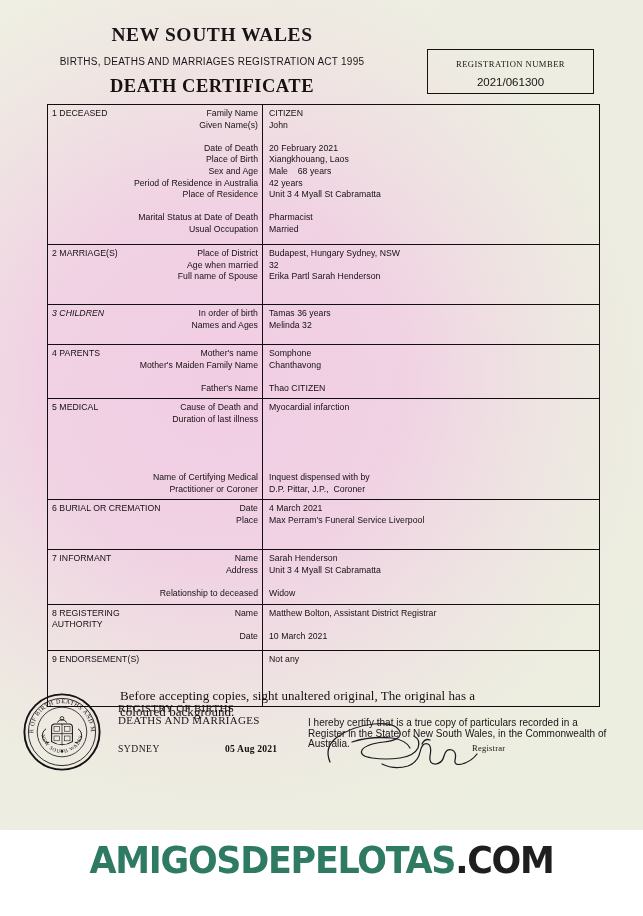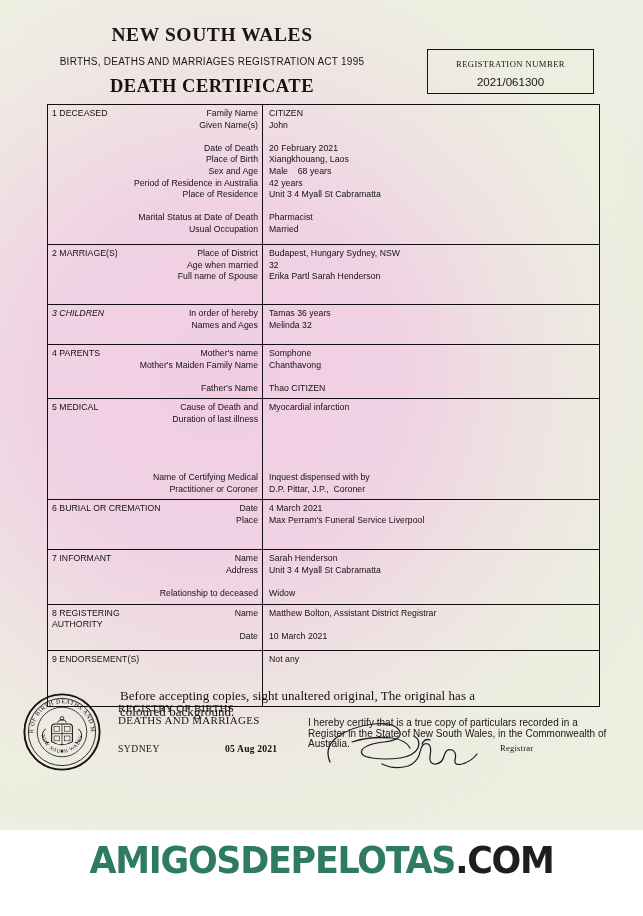--- a/index.html
+++ b/index.html
@@ -219,21 +219,21 @@
   }
   .signature {
     position: absolute;
     left: 322px;
     top: 718px;
     width: 170px;
     height: 56px;
   }
   .registrar {
     position: absolute;
-    left: 500px;
+    left: 472px;
     top: 743px;
     font-family: "Liberation Serif", serif;
     font-size: 8.6px;
     color: #1a1416;
     letter-spacing: 0.2px;
   }
 
   
   .watermark {
     position: absolute;
@@ -317,21 +317,21 @@
             <div class="vrow">Budapest, Hungary Sydney, NSW</div>
             <div class="vrow">32</div>
             <div class="vrow">Erika Partl Sarah Henderson</div>
           </div>
         </div>
       </div>
       <div class="section" style="min-height: 40px;">
         <div class="col-left">
           <div class="sec-title" style="white-space: pre-line; font-style: italic;">3 CHILDREN</div>
           <div class="labels">
-            <div class="lrow">In order of hereby</div>
+            <div class="lrow">In order of birth</div>
             <div class="lrow">Names and Ages</div>
           </div>
         </div>
         <div class="col-right">
           <div class="values">
             <div class="vrow">Tamas 36 years</div>
             <div class="vrow">Melinda 32</div>
           </div>
         </div>
       </div>

